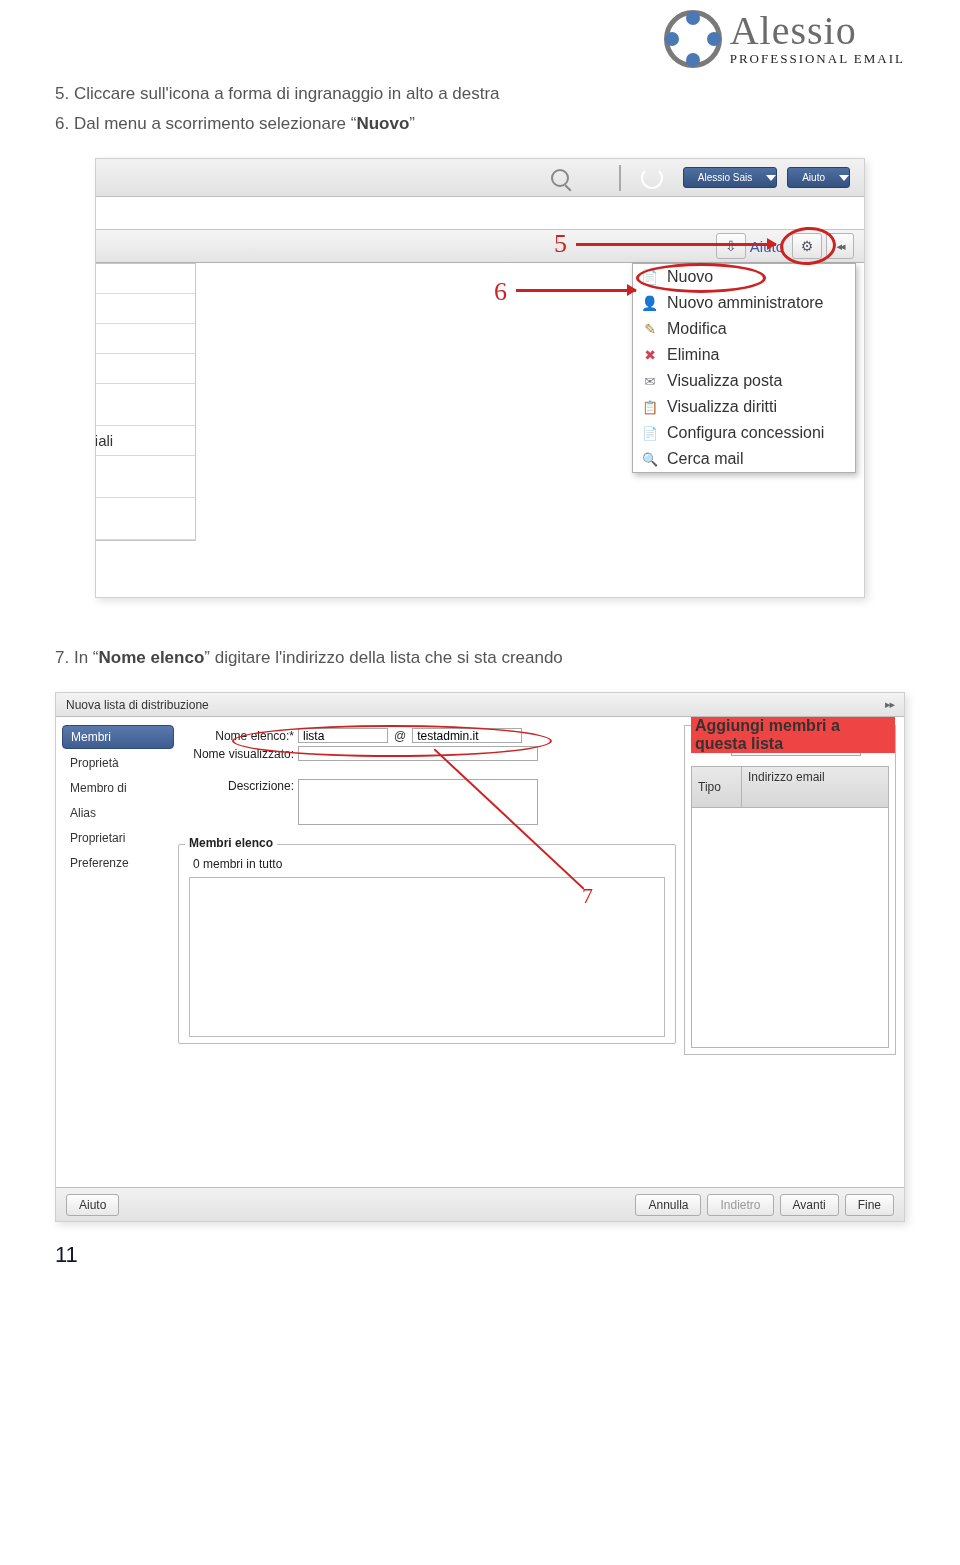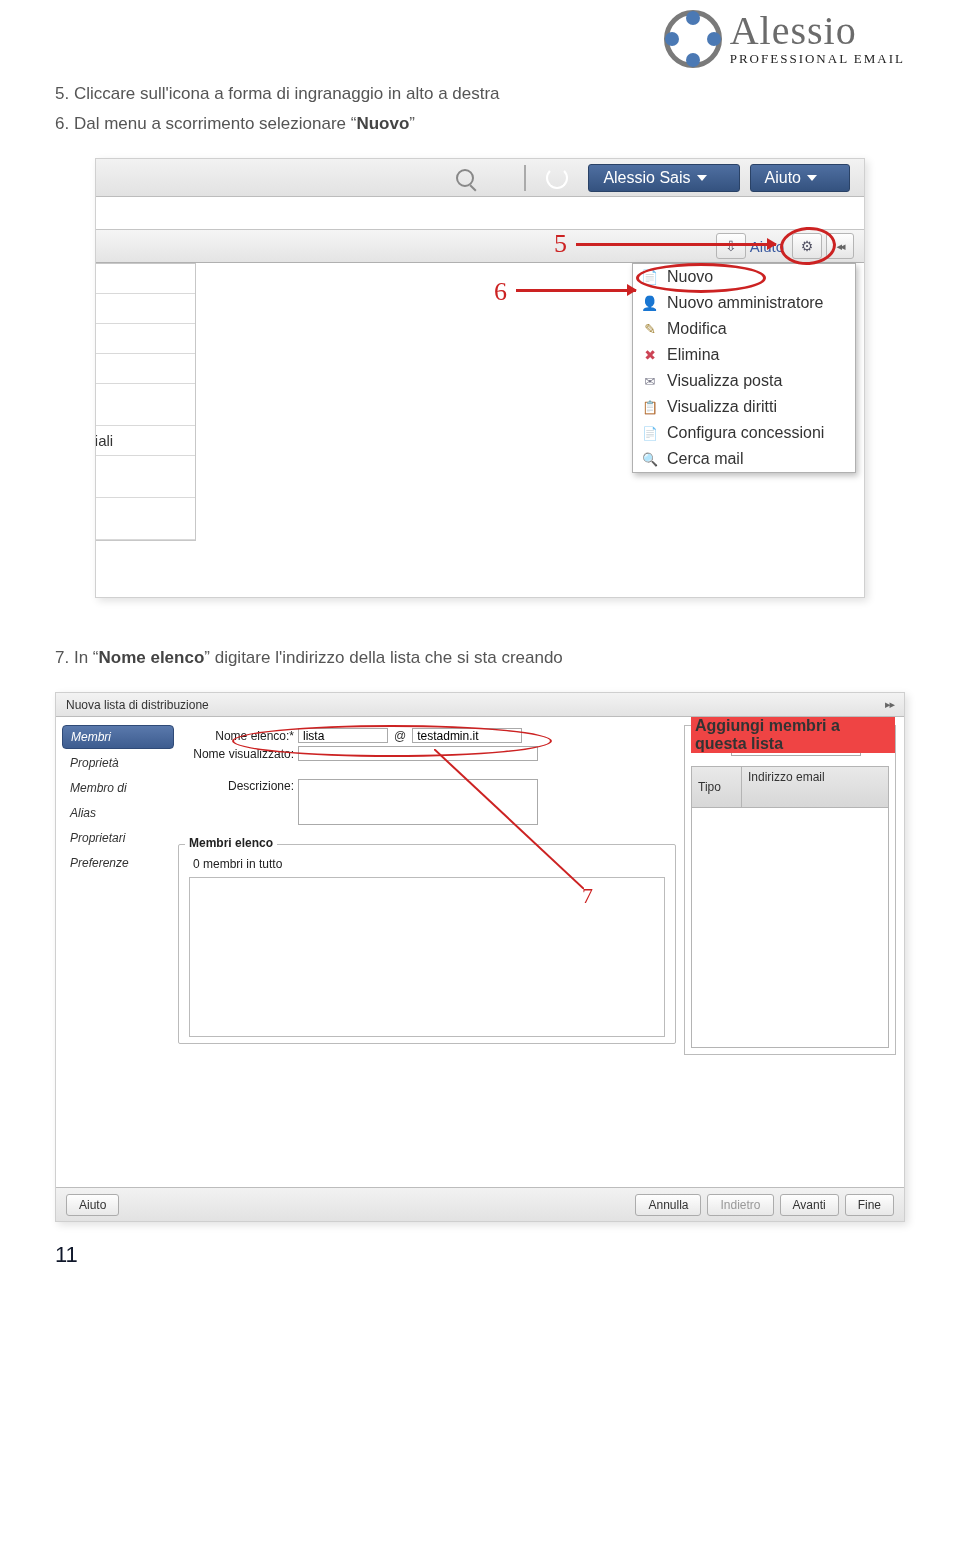--- a/index.html
+++ b/index.html
@@ -86,23 +86,23 @@
   }
   .topbar .search-ic {
     width:18px;height:18px;border:2px solid #888;border-radius:50%;
     position:relative; margin-right:40px;
   }
   .topbar .search-ic:after{content:"";position:absolute;width:2px;height:8px;background:#888;left:14px;top:13px;transform:rotate(-45deg);}
   .topbar .divider { width:2px;height:26px;background:#aaa; }
   .topbar .reload { width:22px;height:22px;border:2px solid #fff;border-radius:50%;border-top-color:transparent; margin:0 10px;}
   .topbar .pill {
     background: linear-gradient(#4f6fa1,#34527f);
-    color:#fff; padding:4px 32px 4px 14px;
+    color:#fff; padding:4px 0 4px 14px;
     border-radius:3px; border:1px solid #2a4266;
-    font-size:16px; display:flex; align-items:center; gap:6px;
+    font-size:10px; display:flex; align-items:center; gap:14px;
   }
   .topbar .pill .tri { width:0;height:0;border-left:5px solid transparent;border-right:5px solid transparent;border-top:6px solid #fff;}
   .shot1 .toolbar-row {
     position:absolute; top:70px; left:0; right:0; height:34px;
     background: linear-gradient(#f5f5f5,#e4e4e4);
     border-top:1px solid #c5c5c5;
     border-bottom:1px solid #b0b0b0;
     display:flex; justify-content:flex-end; align-items:center;
     gap:4px; padding-right:10px;
   }
@@ -175,21 +175,21 @@
     border-bottom:1px solid #bcbcbc;
     padding:4px 10px; font-size:12px; color:#333;
     display:flex;justify-content:space-between;align-items:center;
   }
   .shot2 .titlebar .coll { font-size:11px;color:#666;letter-spacing:-1px;}
   .shot2 .body {
     position:absolute; top:24px; left:0; right:0; bottom:34px;
     display:flex;
   }
   .shot2 .sidebar {
-    width:118px; padding:8px 0 0 6px; display:flex;flex-direction:column;gap:3px;font-style:italic;
+    width:118px; padding:8px 0 0 6px; display:flex;flex-direction:column;gap:3px;
   }
   .sidebar .sitem {
     padding:4px 8px; font-size:12px; color:#333; border-radius:4px;
   }
   .sidebar .sitem.active {
     background: linear-gradient(#5a79ac,#3d5c8f); color:#fff;
     border:1px solid #2f4a77;
   }
   .shot2 .main {
     flex:1; position:relative; padding:8px 4px;

